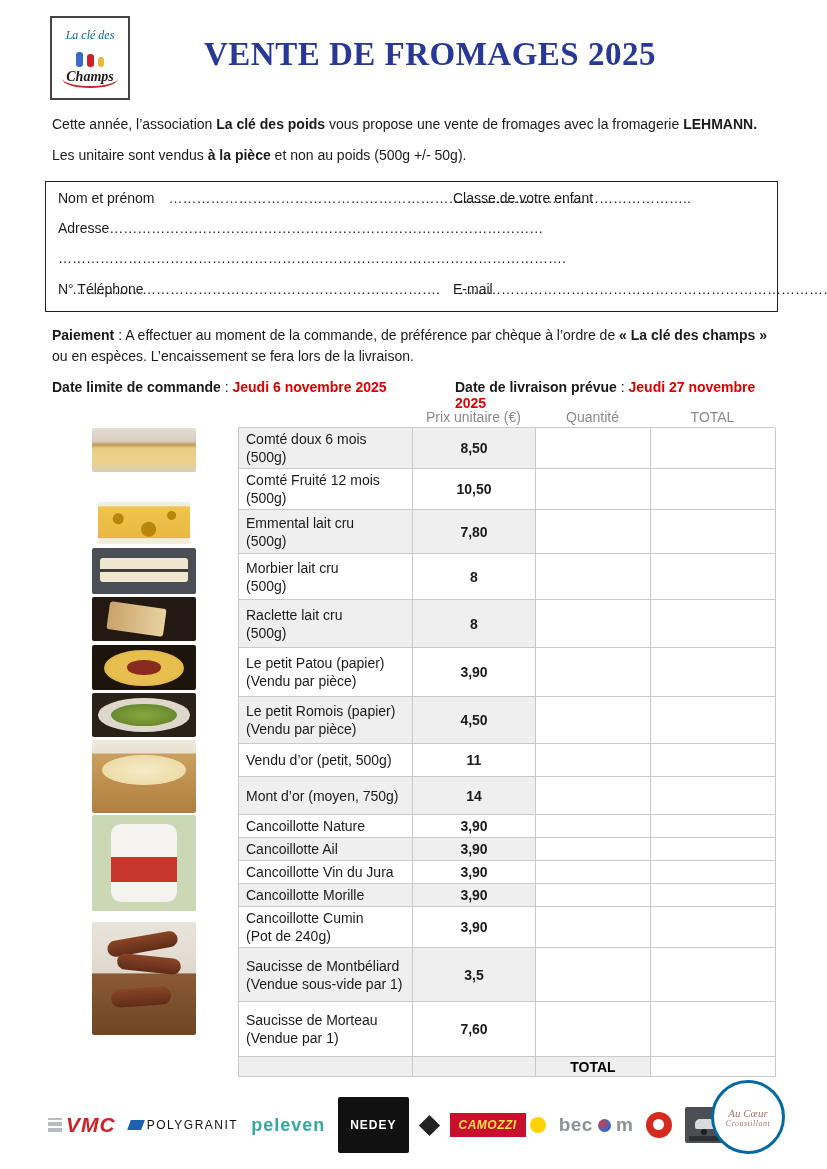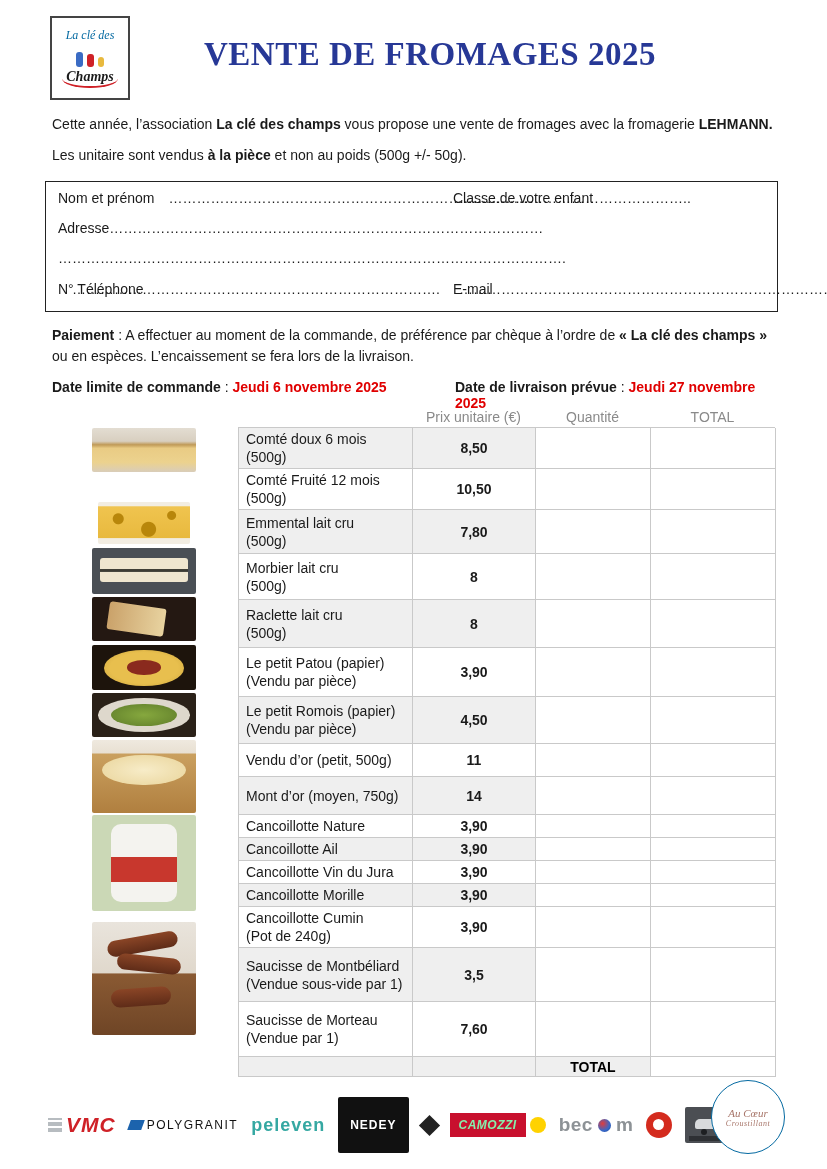--- a/index.html
+++ b/index.html
@@ -100,34 +100,34 @@
   .lg{display:flex;align-items:center;gap:4px;flex:0 0 auto}
   .vmc-grid{width:14px;height:14px;background:
      repeating-linear-gradient(0deg,#9aa0a6 0 4px,#fff 4px 6px),
      repeating-linear-gradient(90deg,#9aa0a6 0 4px,#fff 4px 6px);opacity:.7}
   .vmc-text{color:#cf2127;font-weight:bold;font-style:italic;font-size:21px;letter-spacing:1px}
   .pg-icon{width:14px;height:10px;background:#1c63ad;transform:skewX(-20deg)}
   .pg-text{font-size:12px;font-weight:normal;letter-spacing:1.5px;color:#111}
   .pel{font-size:18px;color:#35a8a2;font-weight:bold;letter-spacing:1px}
   .nedey{background:#111;color:#fff;font-weight:bold;font-size:12px;padding:21px 12px;border-radius:2px;letter-spacing:1px}
   .dia{width:15px;height:15px;background:#222;transform:rotate(45deg)}
-  .cam{background:#c8102e;color:#86efac;font-style:italic;font-weight:bold;font-size:12px;padding:5px 9px;letter-spacing:.5px}
+  .cam{background:#c8102e;color:#fde047;font-style:italic;font-weight:bold;font-size:12px;padding:5px 9px;letter-spacing:.5px}
   .camdot{width:16px;height:16px;border-radius:50%;background:#ffd200}
   .bec{font-size:19px;font-weight:bold;color:#8d9296;letter-spacing:.5px}
   .bdot{width:13px;height:13px;border-radius:50%;display:inline-block;margin:0 1px;
         background:radial-gradient(circle at 35% 35%,#e03c3c,#3668c9 60%,#173c8c)}
   .rcirc{width:26px;height:26px;border-radius:50%;background:#d42b1e;position:relative}
   .rcirc i{position:absolute;left:7px;top:7px;width:11px;height:11px;border-radius:50%;background:#fff}
   .car{width:62px;height:36px;background:#4b4e53;position:relative;border-radius:2px}
   .car .cbody{position:absolute;left:10px;top:12px;width:42px;height:10px;background:#d8dadc;border-radius:5px 8px 2px 2px}
   .car .cw{position:absolute;bottom:8px;width:6px;height:6px;border-radius:50%;background:#1d1f22}
   .cw.a{left:16px}.cw.b{left:42px}
   .car .cstrip{position:absolute;bottom:2px;left:4px;right:4px;height:5px;background:#2e3034}
   .ros{font-size:30px;color:#2f66b0;line-height:1}
-  .acc{position:absolute;right:-6px;top:-16px;width:74px;height:74px;border:1px solid #0369a1;border-radius:50%;
+  .acc{position:absolute;right:-6px;top:-16px;width:74px;height:74px;border:3px solid #0369a1;border-radius:50%;
        background:#fff;display:flex;flex-direction:column;align-items:center;justify-content:center;text-align:right;
        color:#a8766a;font-family:"Liberation Serif",serif;font-style:italic}
   .acc .l1{font-size:11px}
   .acc .l2{font-size:8px;letter-spacing:.5px}
   .spacer{flex:0 0 72px}
 </style>
 </head>
 <body>
 
 <div class="page">
@@ -136,21 +136,21 @@
     <div class="logo-top">La clé des</div>
     <div class="logo-kids">
         <i class="k1"></i>
         <i class="k2"></i>
         <i class="k3"></i>
       </div>
     <div class="logo-bottom">Champs</div>
   </div>
   <div class="title">VENTE DE FROMAGES 2025</div>
 
-  <p class="p1"><span>Cette année, l’association </span><b>La clé des champs</b><span> vous propose une vente de fromages avec la fromagerie </span><b>LEHMANN.</b></p>
+  <p class="p1"><span>Cette année, l’association </span><b>La clé des poids</b><span> vous propose une vente de fromages avec la fromagerie </span><b>LEHMANN.</b></p>
   <p class="p2"><span>Les unitaire sont vendus </span><b>à la pièce</b><span> et non au poids (500g +/- 50g).</span></p>
 
   <div class="fbox">
     <span class="f-nom"><b style="font-weight:normal">Nom et prénom</b><i class="gap"></i><span>……………………………………………………………………</span></span>
     <span class="f-classe"><span>Classe de votre enfant</span><i class="gap" style="width:6px"></i><span>…………………………………………..</span></span>
     <span class="f-adr1">Adresse…………………………………………………………………………………</span>
     <span class="f-adr2">……………………………………………………………………………………………….</span>
     <span class="f-tel"><span>N° Téléphone</span><i class="gap"></i><span>…………………………………………………………………….</span></span>
     <span class="f-email"><span>E-mail</span><i class="gap" style="width:6px"></i><span>………………………………………………………………………..</span></span>
   </div>

